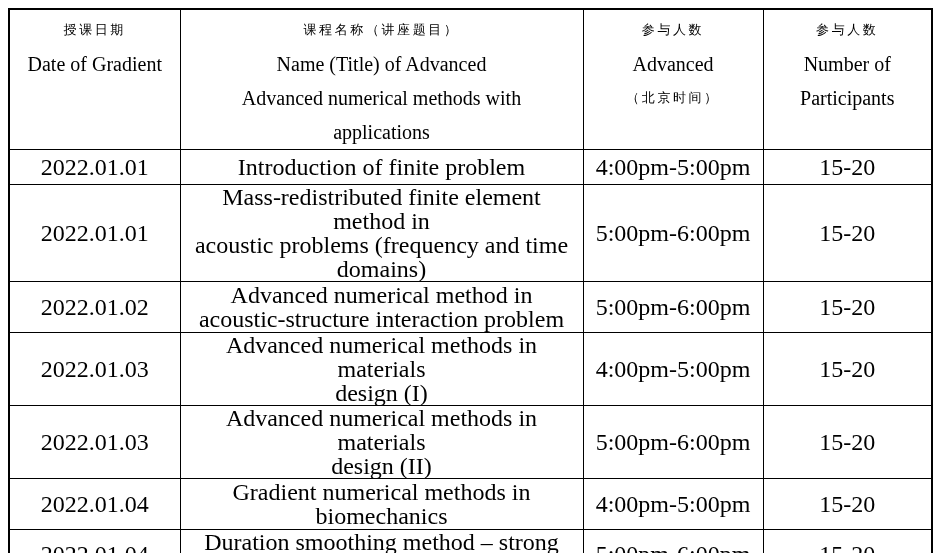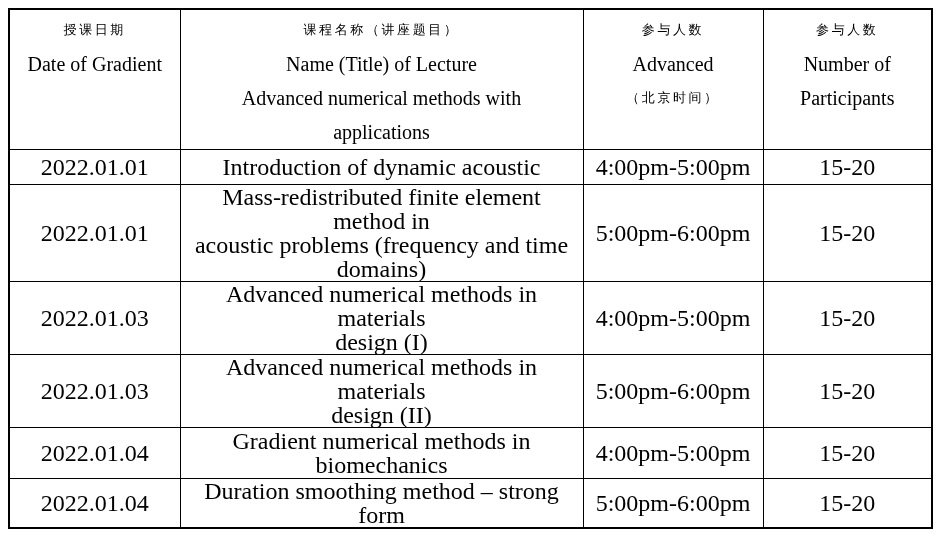--- a/index.html
+++ b/index.html
@@ -65,48 +65,55 @@
       <col style="width:169px">
     </colgroup>
     <thead>
       <tr style="height:140px">
         <th>
           <div class="zh">授课日期</div>
           <div>Date of Gradient</div>
         </th>
         <th>
           <div class="zh">课程名称（讲座题目）</div>
-          <div>Name (Title) of Lecture</div>
+          <div>Name (Title) of Advanced</div>
           <div class="pre">Advanced numerical methods with
 applications</div>
         </th>
         <th>
           <div class="zh">参与人数</div>
           <div>Advanced</div>
           <div class="zh">（北京时间）</div>
         </th>
         <th>
           <div class="zh">参与人数</div>
           <div class="pre">Number of
 Participants</div>
         </th>
       </tr>
     </thead>
     <tbody>
       <tr style="height:35px">
         <td>2022.01.01</td>
-        <td class="pre">Introduction of dynamic acoustic</td>
+        <td class="pre">Introduction of finite problem</td>
         <td>4:00pm-5:00pm</td>
         <td>15-20</td>
       </tr>
       <tr style="height:72px">
         <td>2022.01.01</td>
         <td class="pre">Mass-redistributed finite element method in
 acoustic problems (frequency and time
 domains)</td>
+        <td>5:00pm-6:00pm</td>
+        <td>15-20</td>
+      </tr>
+      <tr style="height:51px">
+        <td>2022.01.02</td>
+        <td class="pre">Advanced numerical method in
+acoustic-structure interaction problem</td>
         <td>5:00pm-6:00pm</td>
         <td>15-20</td>
       </tr>
       <tr style="height:50px">
         <td>2022.01.03</td>
         <td class="pre">Advanced numerical methods in materials
 design (I)</td>
         <td>4:00pm-5:00pm</td>
         <td>15-20</td>
       </tr>

